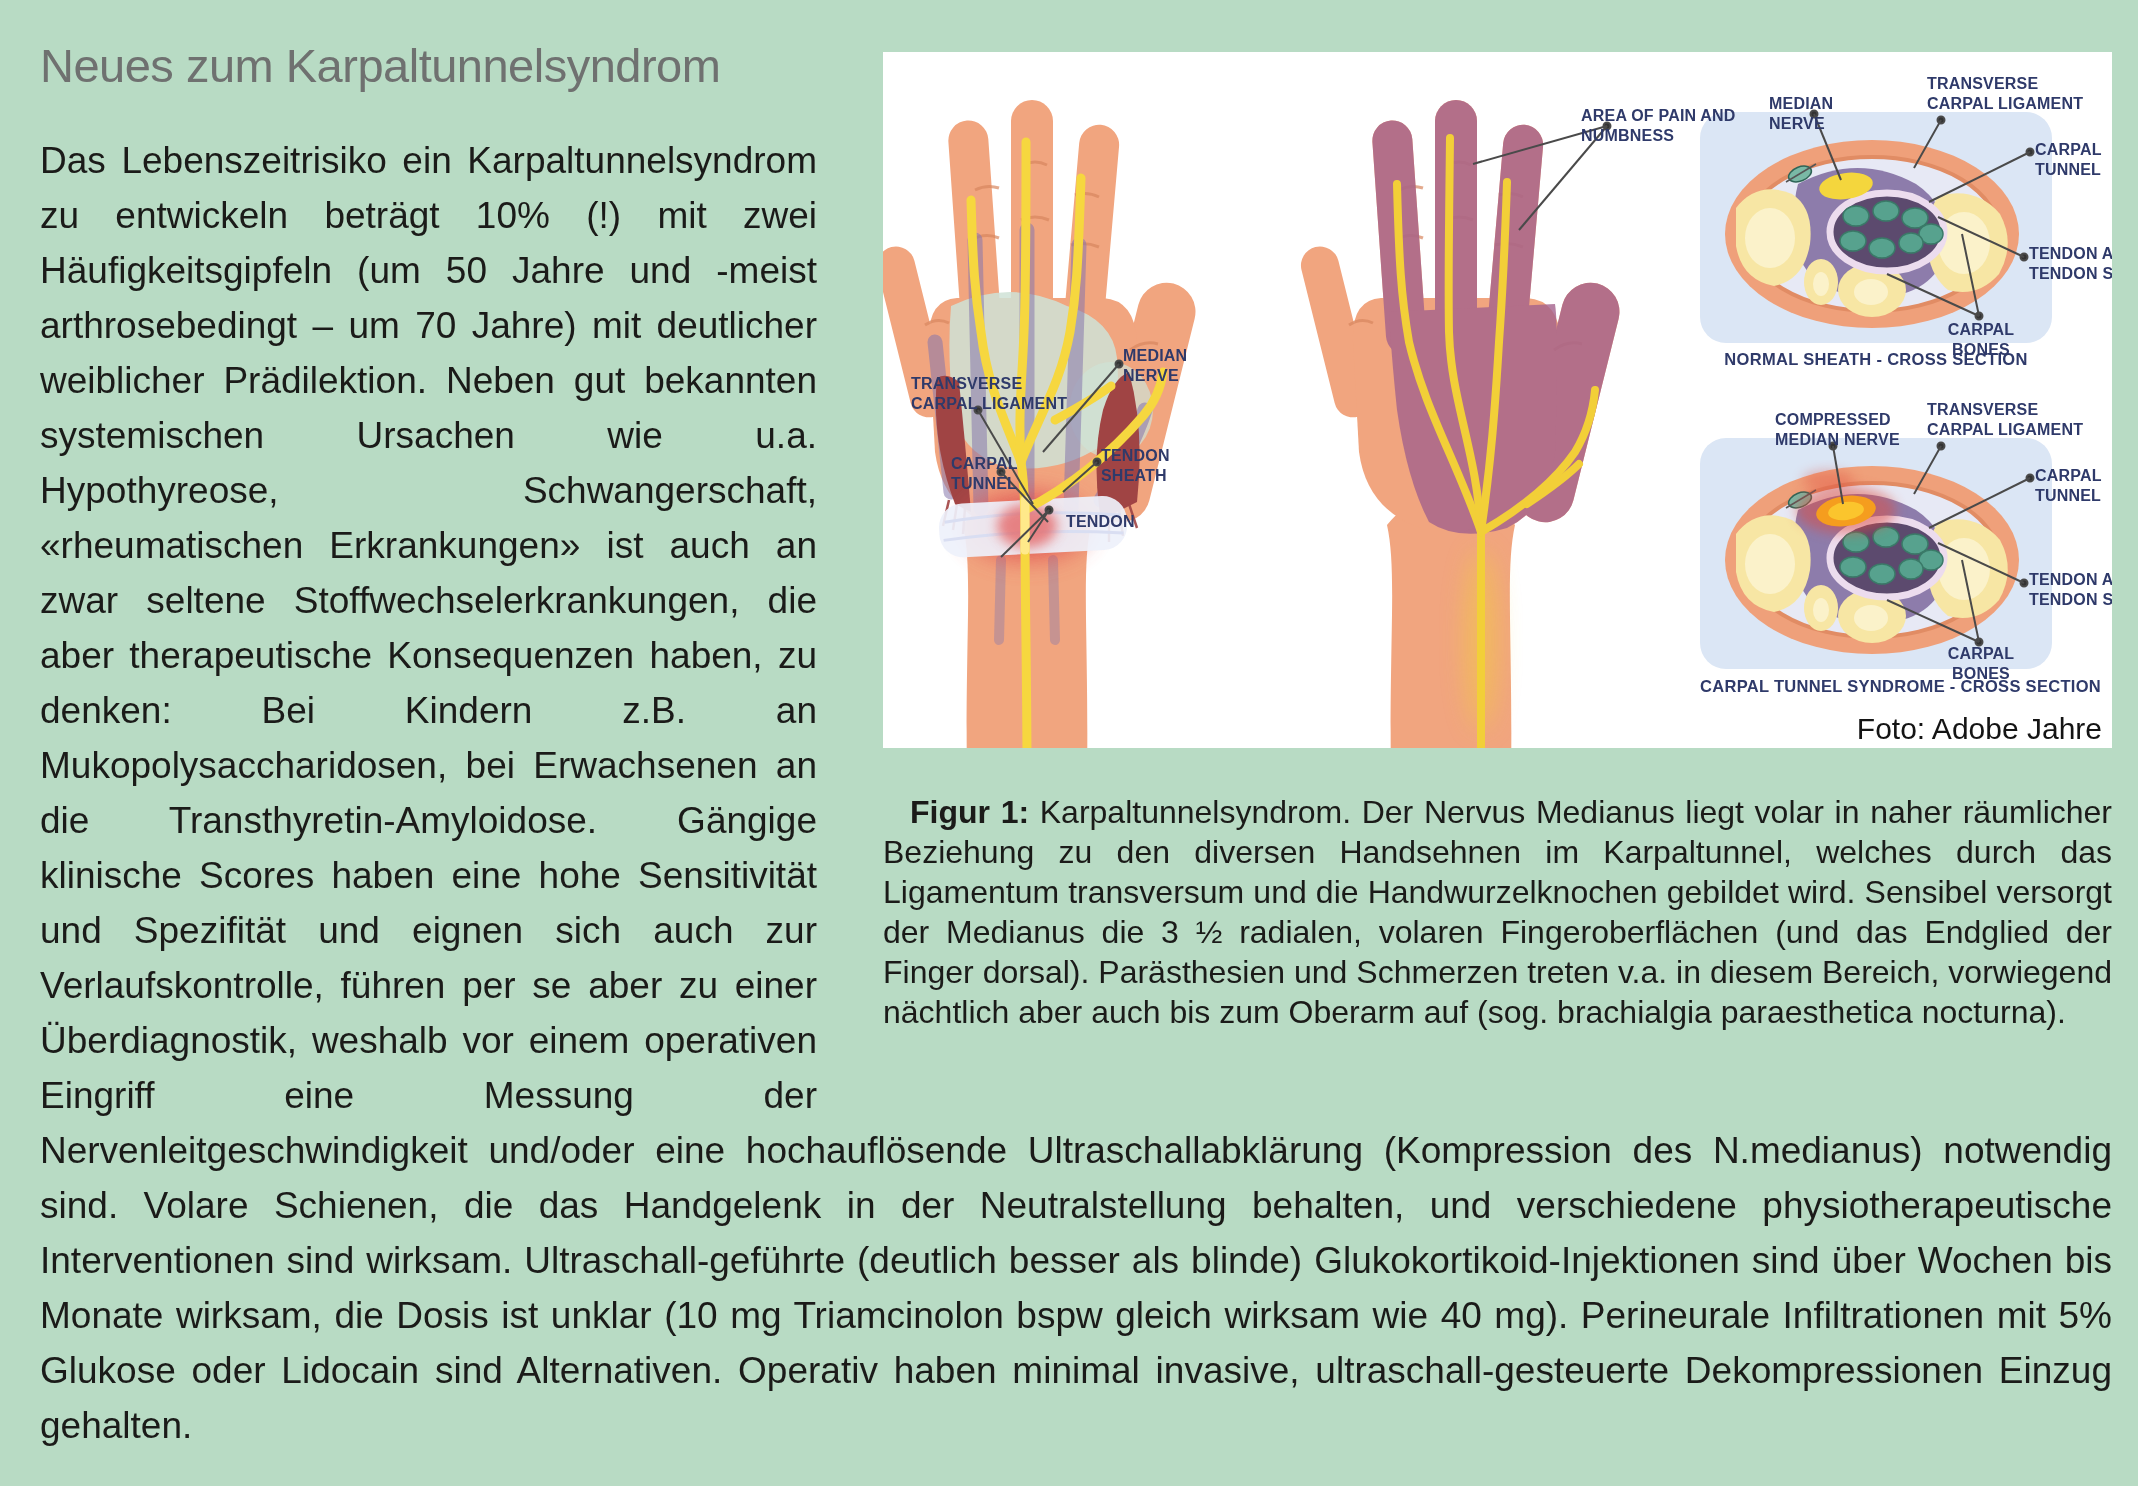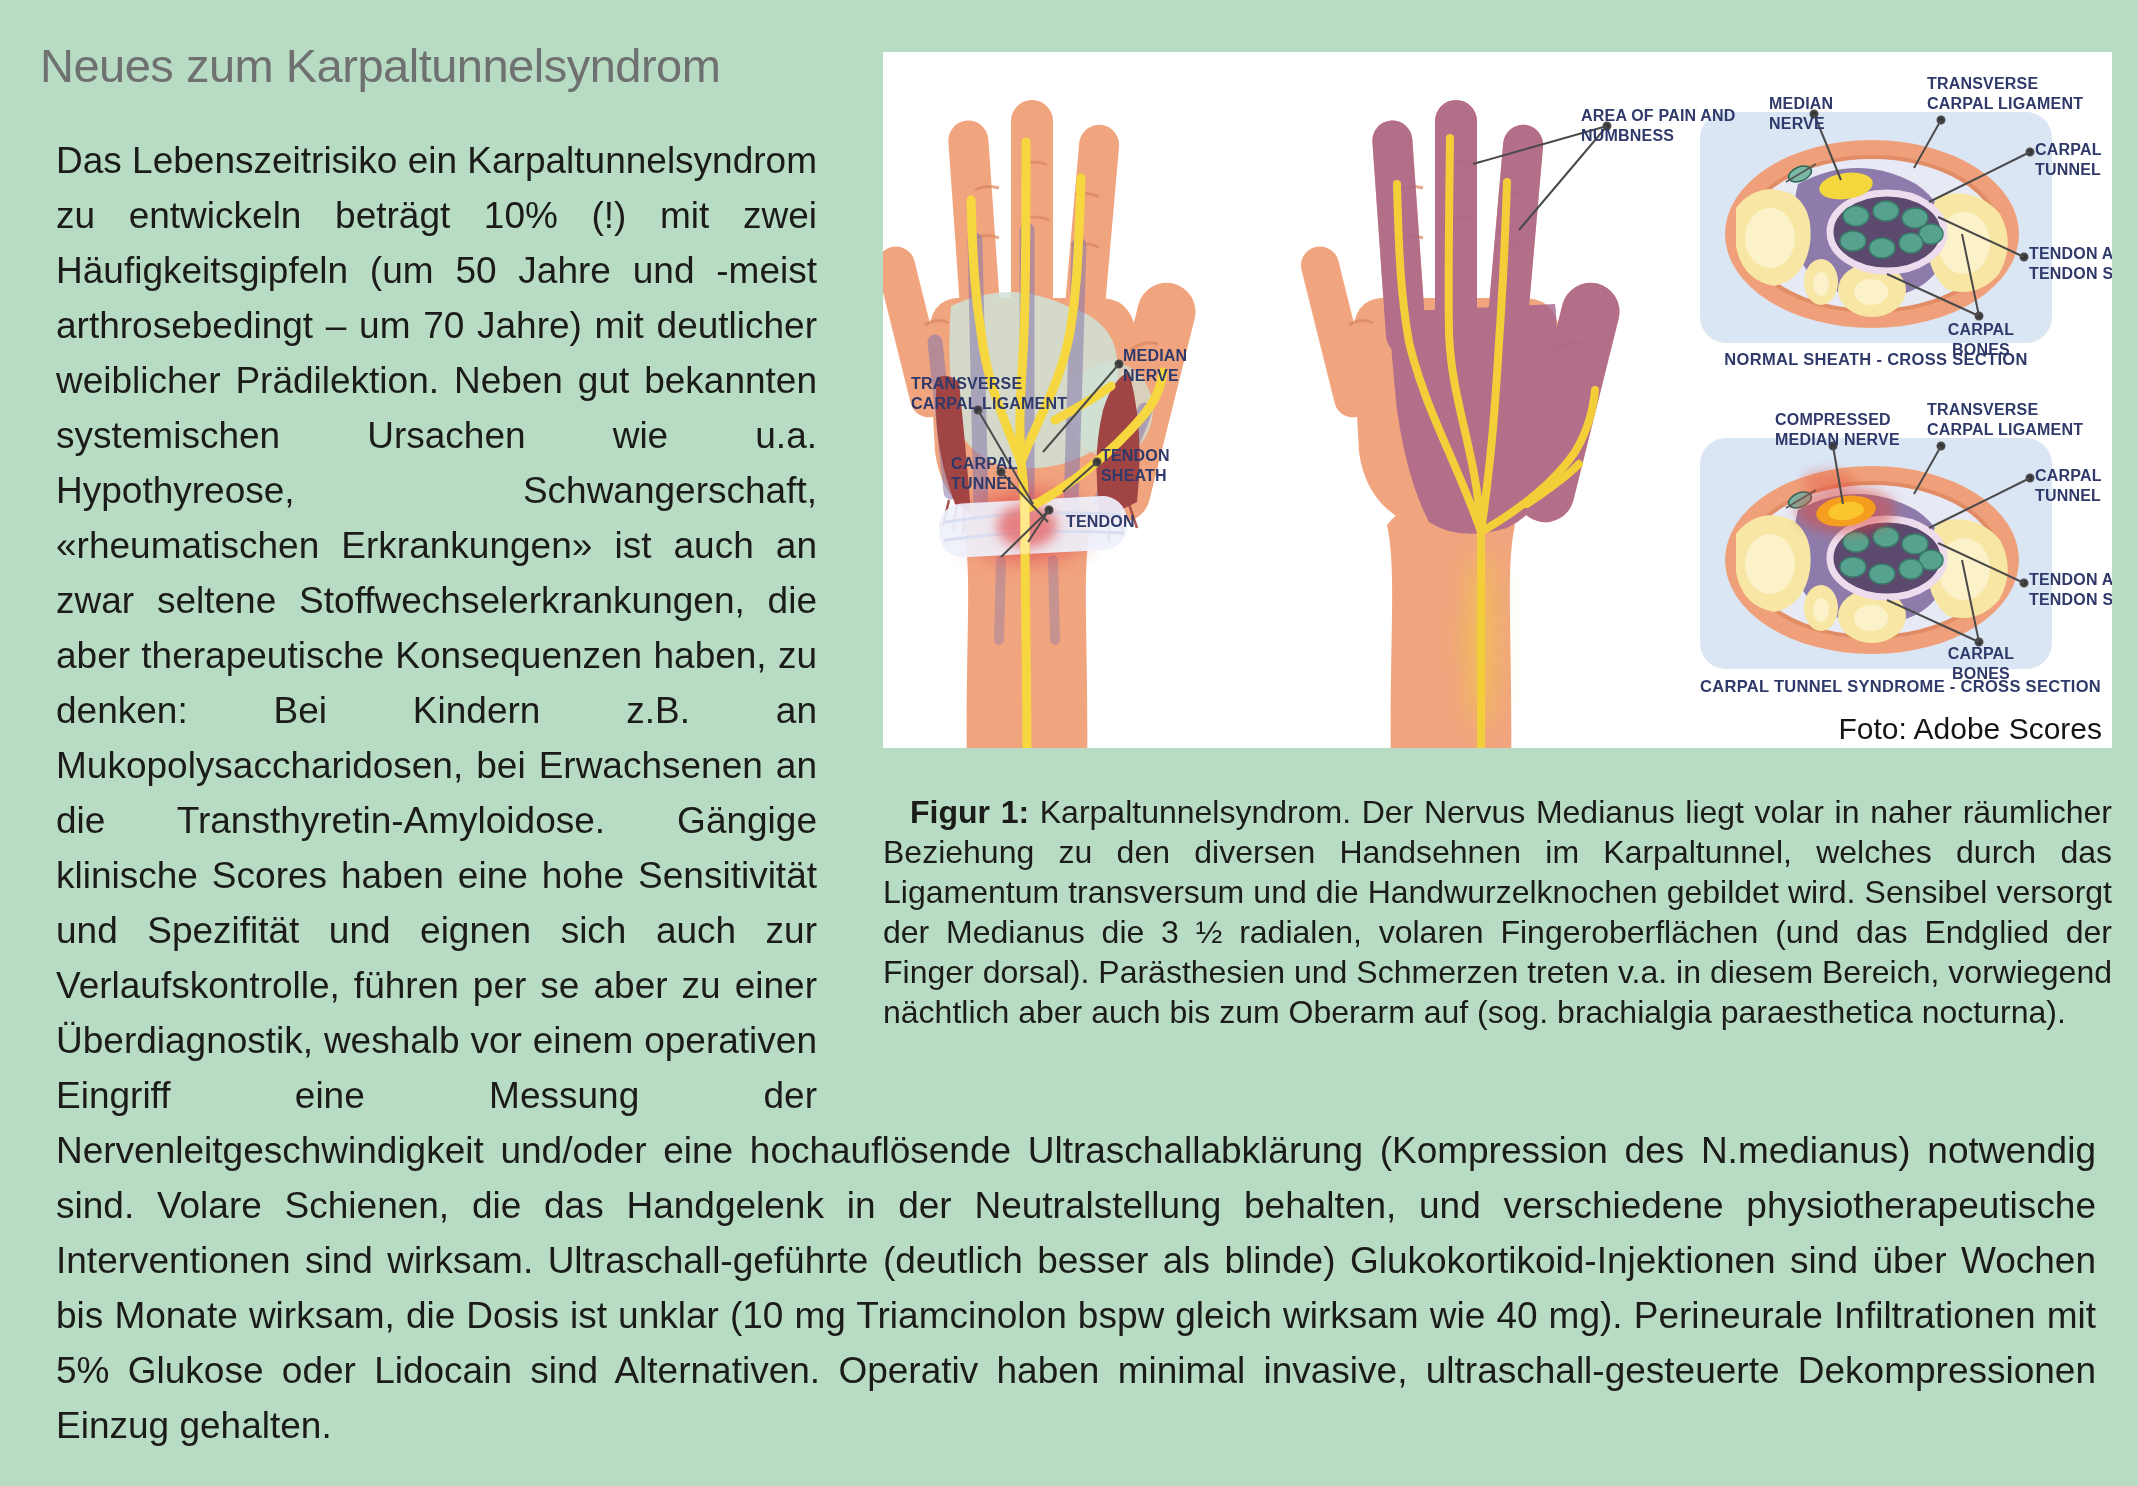--- a/index.html
+++ b/index.html
@@ -30,21 +30,21 @@
     position:absolute;right:10px;bottom:2px;font-size:30px;color:#141414;
   }
   .caption{
     margin:44px 0 0 0;font-size:32px;line-height:40px;text-align:justify;color:#1b1b19;
   }
   .caption .cap-label{font-weight:700;margin-left:27px;}
   h1.page-title{
     margin:0 0 40px 0;font-size:47px;font-weight:400;color:#6f7170;letter-spacing:-.5px;
   }
   p.body-text{
-    margin:16px;font-size:37px;line-height:55px;text-align:justify;
+    margin:0;font-size:37px;line-height:55px;text-align:justify;
     hyphens:auto;-webkit-hyphens:auto;
   }
 </style>
 </head>
 <body>
 
 <div class="content">
 
   <aside class="figure-block">
     <div class="figure-canvas">
@@ -235,21 +235,21 @@
       <div class="fig-label c" style="left:1058px;top:268px;width:80px;">CARPAL BONES</div>
       <div class="panel-title" style="left:817px;top:298px;">NORMAL SHEATH - CROSS SECTION</div>
 
       <div class="fig-label" style="left:892px;top:358px;width:150px;">COMPRESSED MEDIAN NERVE</div>
       <div class="fig-label" style="left:1044px;top:348px;width:160px;">TRANSVERSE CARPAL LIGAMENT</div>
       <div class="fig-label" style="left:1152px;top:414px;width:80px;">CARPAL TUNNEL</div>
       <div class="fig-label" style="left:1146px;top:518px;width:170px;">TENDON AND TENDON SHEATH</div>
       <div class="fig-label c" style="left:1058px;top:592px;width:80px;">CARPAL BONES</div>
       <div class="panel-title" style="left:817px;top:625px;">CARPAL TUNNEL SYNDROME - CROSS SECTION</div>
 
-      <div class="credit">Foto: Adobe Scores</div>
+      <div class="credit">Foto: Adobe Jahre</div>
     </div>
 
     <p class="caption"><span class="cap-label">Figur 1:</span> <span>Karpaltunnelsyndrom. Der Nervus Medianus liegt volar in naher räumlicher Beziehung zu den diversen Handsehnen im Karpaltunnel, welches durch das Ligamentum transversum und die Handwurzelknochen gebildet wird. Sensibel versorgt der Medianus die 3 ½ radialen, volaren Fingeroberflächen (und das Endglied der Finger dorsal). Parästhesien und Schmerzen treten v.a. in diesem Bereich, vorwiegend nächtlich aber auch bis zum Oberarm auf (sog. brachialgia paraesthetica nocturna).</span></p>
   </aside>
 
   <h1 class="page-title">Neues zum Karpaltunnelsyndrom</h1>
 
   <p class="body-text">Das Lebenszeitrisiko ein Karpaltunnelsyndrom zu entwickeln beträgt 10% (!) mit zwei Häufigkeitsgipfeln (um 50 Jahre und -meist arthrosebedingt – um 70 Jahre) mit deutlicher weiblicher Prädilektion. Neben gut bekannten systemischen Ursachen wie u.a. Hypothyreose, Schwangerschaft, «rheumatischen Erkrankungen» ist auch an zwar seltene Stoffwechselerkrankungen, die aber therapeutische Konsequenzen haben, zu denken: Bei Kindern z.B. an Mukopolysaccharidosen, bei Erwachsenen an die Transthyretin-Amyloidose. Gängige klinische Scores haben eine hohe Sensitivität und Spezifität und eignen sich auch zur Verlaufskontrolle, führen per se aber zu einer Überdiagnostik, weshalb vor einem operativen Eingriff eine Messung der Nervenleitgeschwindigkeit und/oder eine hochauflösende Ultraschallabklärung (Kompression des N.medianus) notwendig sind. Volare Schienen, die das Handgelenk in der Neutralstellung behalten, und verschiedene physiotherapeutische Interventionen sind wirksam. Ultraschall-geführte (deutlich besser als blinde) Glukokortikoid-Injektionen sind über Wochen bis Monate wirksam, die Dosis ist unklar (10 mg Triamcinolon bspw gleich wirksam wie 40 mg). Perineurale Infiltrationen mit 5% Glukose oder Lidocain sind Alternativen. Operativ haben minimal invasive, ultraschall-gesteuerte Dekompressionen Einzug gehalten.</p>
 
 </div>

